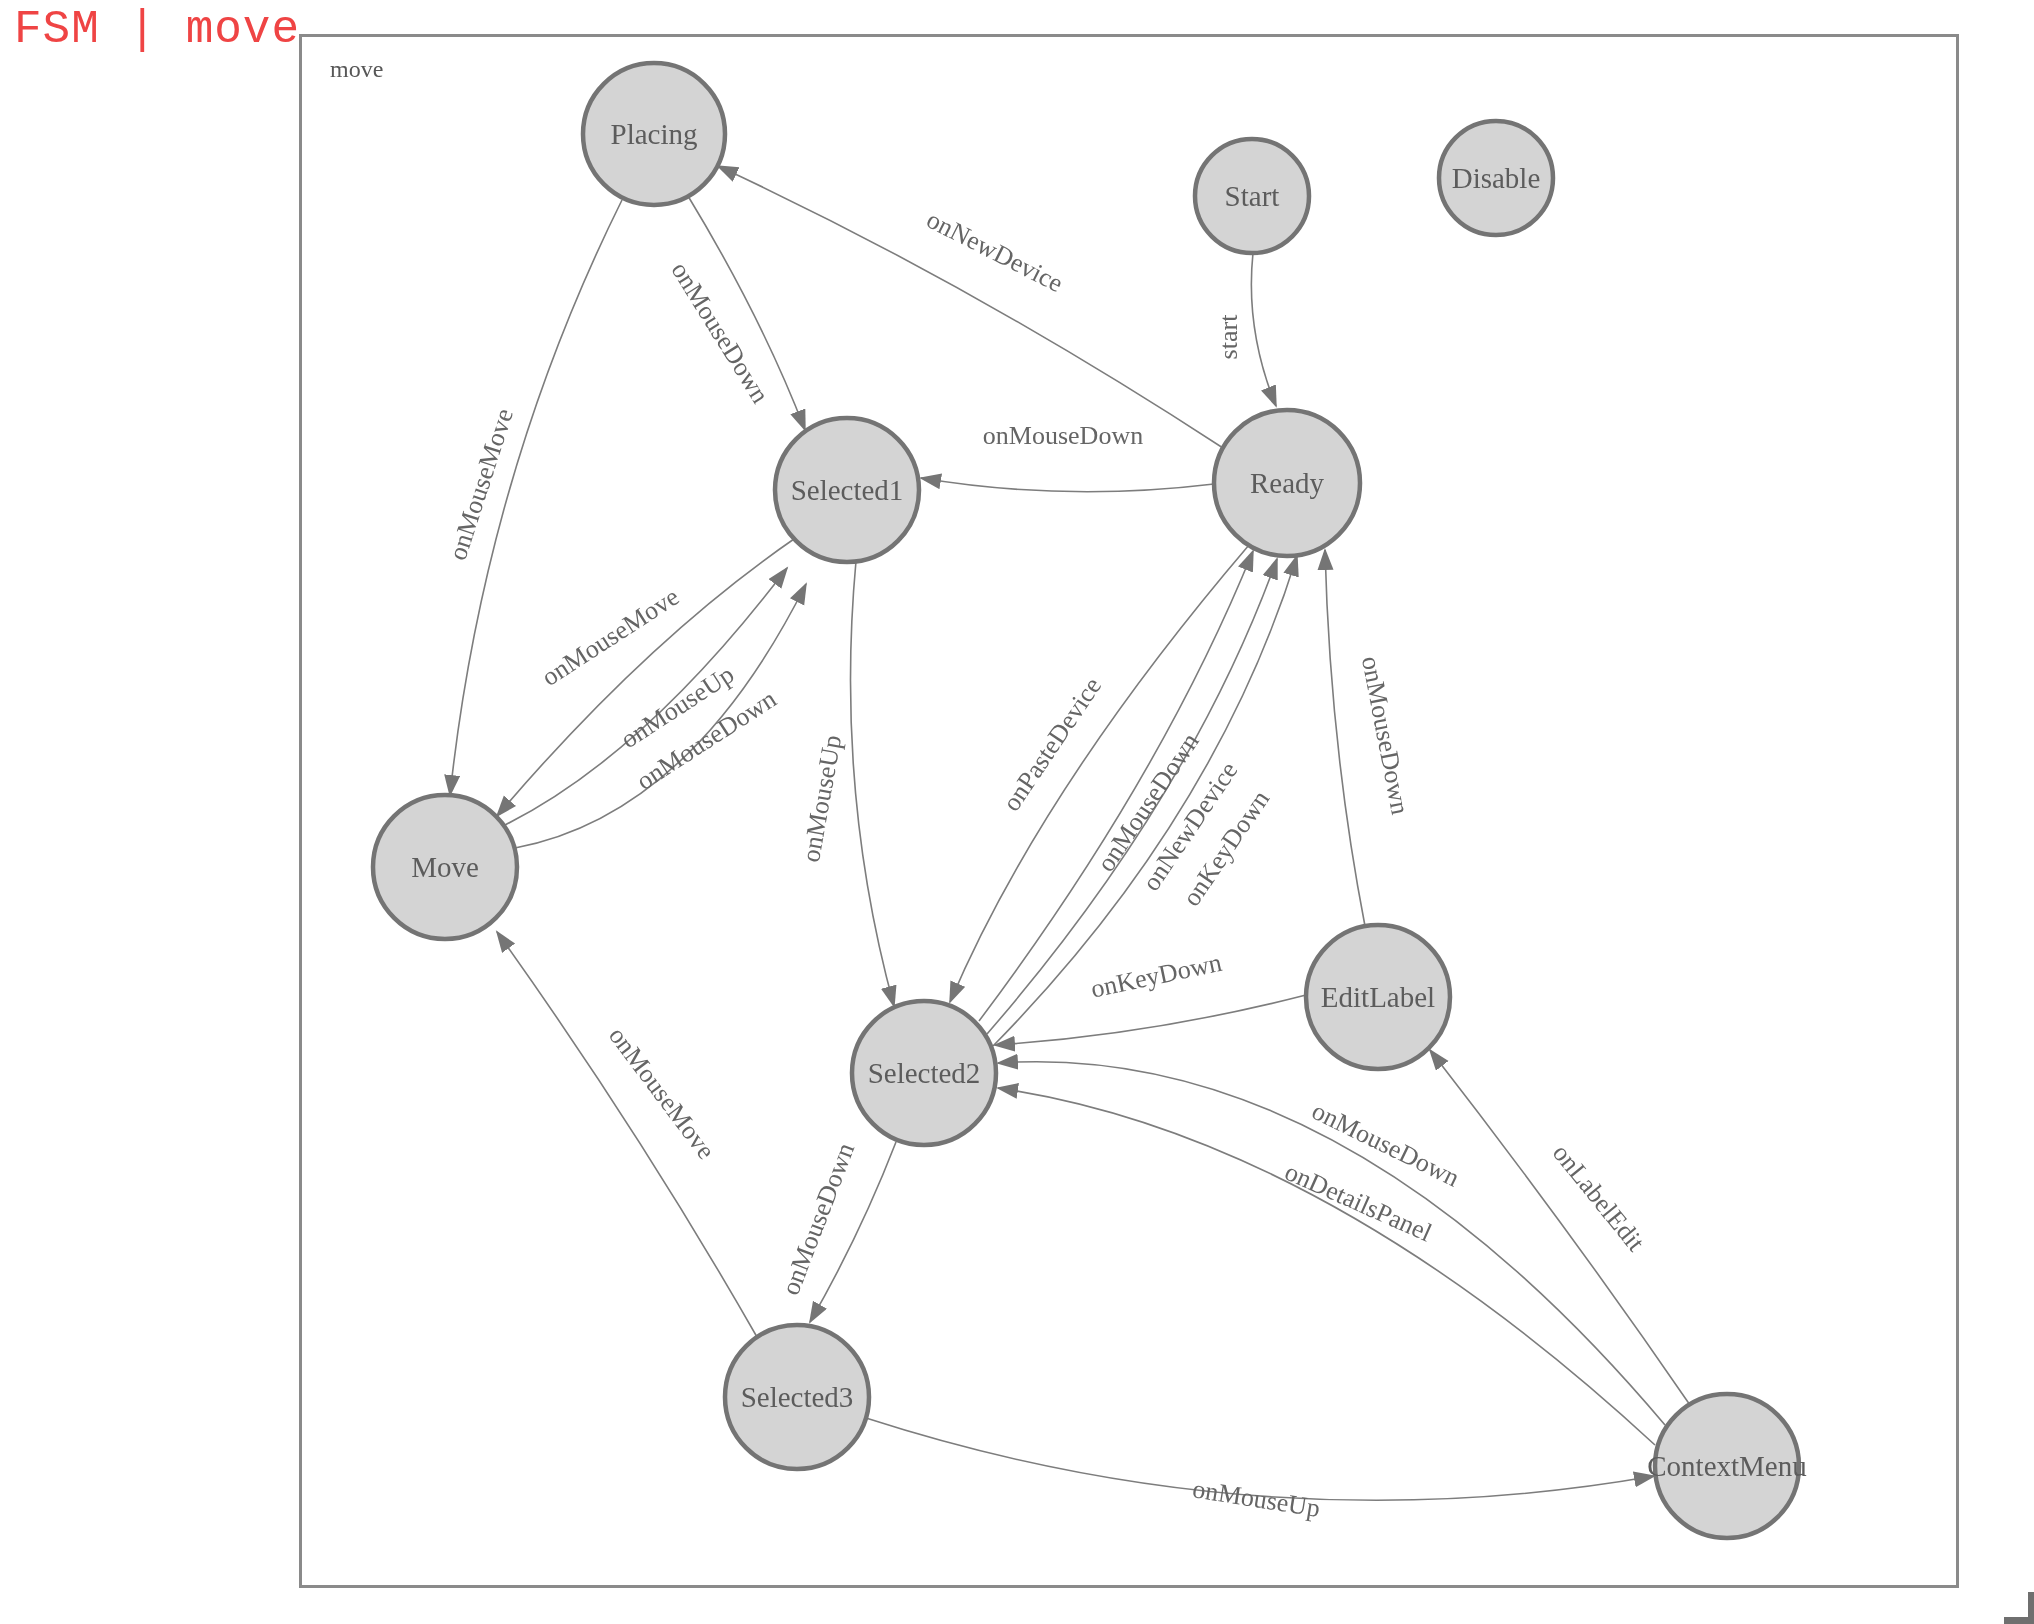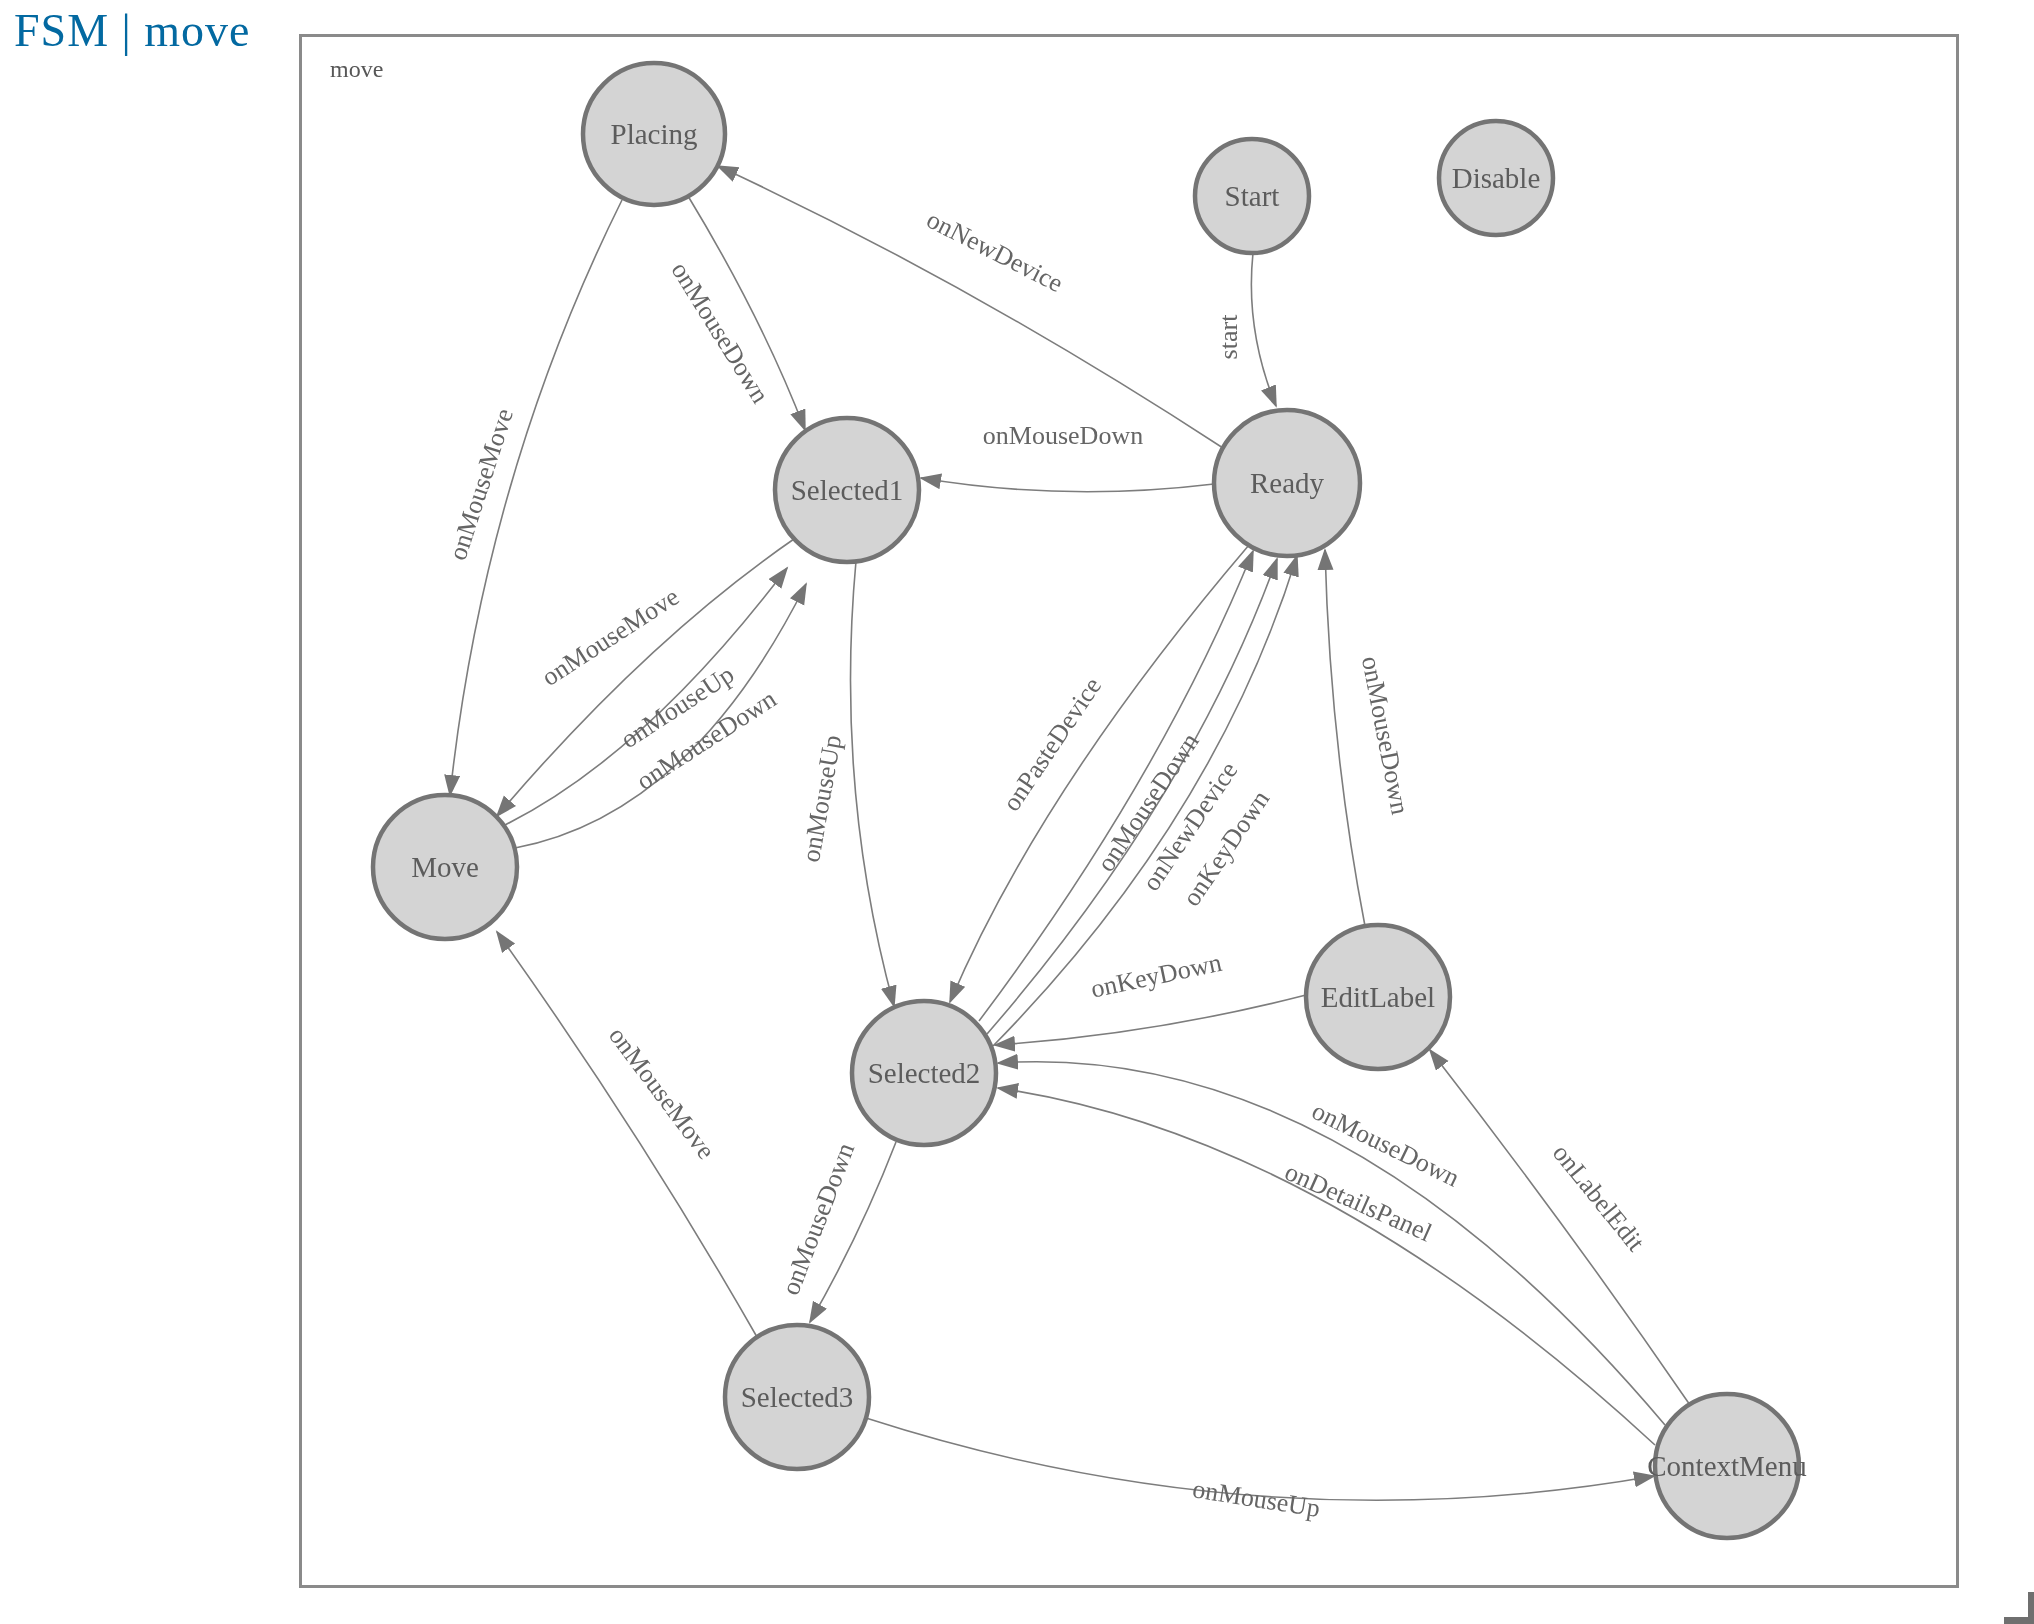--- a/index.html
+++ b/index.html
@@ -1,19 +1,19 @@
 <!DOCTYPE html>
 <html><head>
 <meta charset="utf-8">
 <style>
   html,body{margin:0;padding:0;background:#ffffff;}
   body{width:2034px;height:1624px;position:relative;overflow:hidden;
        font-family:"Liberation Serif","DejaVu Serif",serif;}
-  .page-title{position:absolute;left:14px;top:4px;font-size:46px;color:#0369a1;
-              letter-spacing:1px;white-space:pre;}
+  .page-title{position:absolute;left:14px;top:4px;font-size:46px;color:#ef4444;
+              letter-spacing:1px;white-space:pre;font-family:Liberation Mono, monospace;}
   .canvas-box{position:absolute;left:299px;top:34px;width:1660px;height:1554px;
               border:3px solid #8a8a8a;background:#ffffff;box-sizing:border-box;}
   .canvas-label{position:absolute;left:330px;top:56px;font-size:24px;color:#575757;}
   svg{position:absolute;left:0;top:0;}
   .edge{fill:none;stroke:#7d7d7d;stroke-width:1.6px;}
   .node-circle{fill:#d4d4d4;stroke:#747474;stroke-width:4.5px;}
   .node-label{font-size:29px;fill:#5c5c5c;text-anchor:middle;
               font-family:"Liberation Serif","DejaVu Serif",serif;}
   .edge-label{font-size:26px;fill:#656565;text-anchor:middle;
               font-family:"Liberation Serif","DejaVu Serif",serif;}

